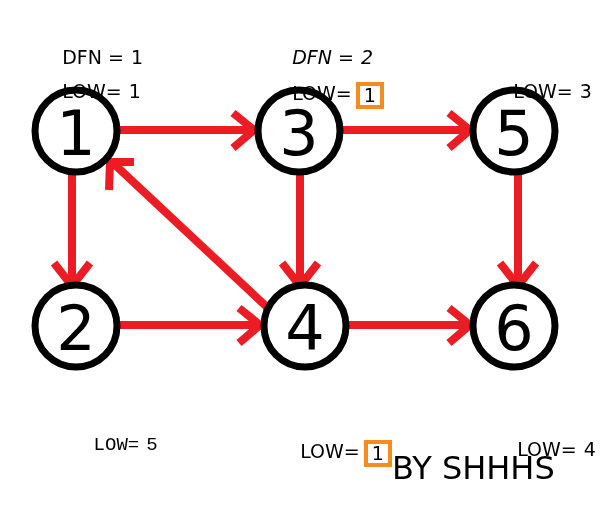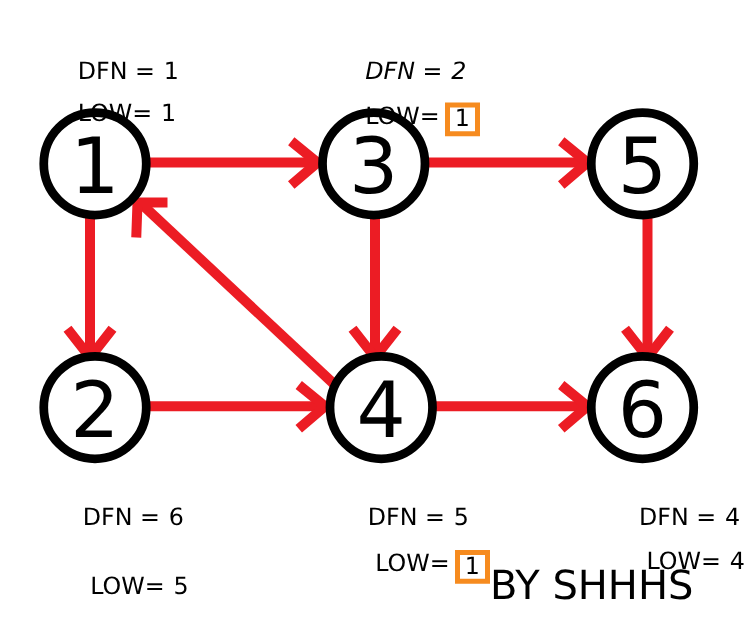--- a/index.html
+++ b/index.html
@@ -156,37 +156,31 @@
     <span>LOW=</span><span class="val">1</span>
   </div>
 
   <div class="ann" style="left:268px; top:24px;font-style:italic;">
     <span>DFN =</span><span class="val">2</span>
   </div>
   <div class="ann" style="left:268px; top:58px;">
     <span>LOW=</span><span class="boxed">1</span>
   </div>
 
+  <div class="ann" style="left:489px; top:58px;">
+    <span>LOW=</span><span class="val">3</span>
+  </div>
 
-  <div class="ann" style="left:42px; top:381px;">
-    <span>DFN =</span><span class="val">6</span>
-  </div>
-  <div class="ann" style="left:48px; top:436px;">
+  <div class="ann" style="left:48px; top:412px;font-family:Liberation Mono, monospace;">
     <span>LOW=</span><span class="val">5</span>
   </div>
 
-  <div class="ann" style="left:270px; top:381px;">
-    <span>DFN =</span><span class="val">5</span>
-  </div>
   <div class="ann" style="left:276px; top:416px;">
     <span>LOW=</span><span class="boxed">1</span>
   </div>
 
-  <div class="ann" style="left:487px; top:381px;">
-    <span>DFN =</span><span class="val">4</span>
-  </div>
   <div class="ann" style="left:493px; top:416px;">
     <span>LOW=</span><span class="val">4</span>
   </div>
 
   <div class="credit" style="left:392px; top:449px;">BY SHHHS</div>
 
 </div>
 
 </body></html>

